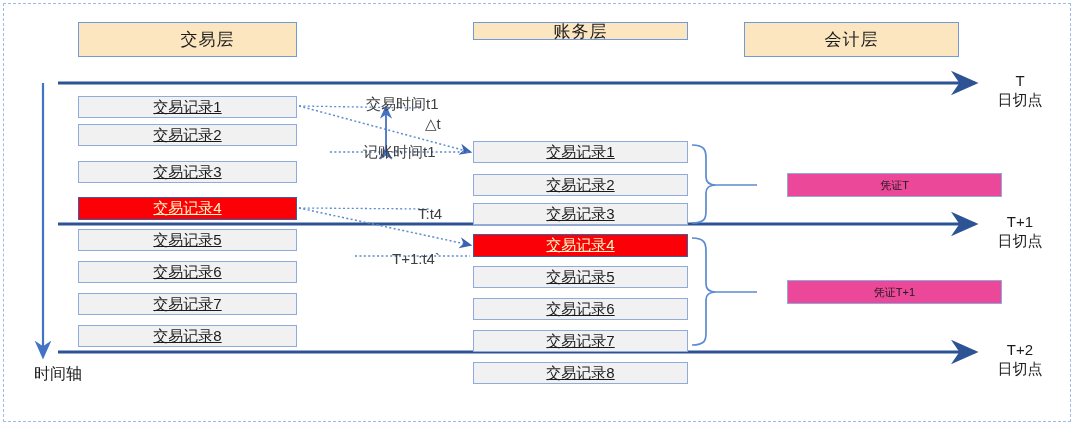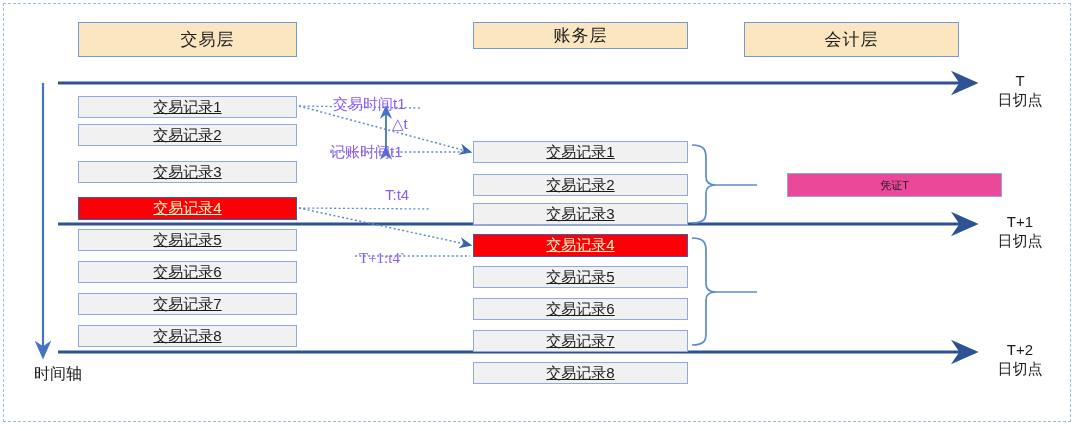--- a/index.html
+++ b/index.html
@@ -24,38 +24,38 @@
     display:flex;align-items:center;justify-content:center;
     font-size:15px;color:#1b1b1b;box-sizing:border-box;text-decoration:underline;
   }
   .rec-box.hl{background:#fb0007;border-color:#3a5fa8;color:#fef9c3;}
   .vch-box{
     position:absolute;background:#ec4899;border:1.3px solid #8faadc;
     display:flex;align-items:center;justify-content:center;
     font-size:11px;color:#1b1b1b;box-sizing:border-box;margin-left:29px;
   }
   .anno{
-    position:absolute;font-size:15px;color:#8b5cf6;white-space:nowrap;
+    position:absolute;font-size:15px;color:#404040;white-space:nowrap;margin-left:33px;
   }
   .tl-label{
     position:absolute;font-size:15px;color:#1b1b1b;white-space:nowrap;
     text-align:center;line-height:1.25;
   }
   .axis-label{position:absolute;font-size:16px;color:#1b1b1b;white-space:nowrap;}
 </style>
 </head>
 <body>
 
 <div id="canvas">
   <div id="frame"></div>
 
   <div class="hdr-box" style="left:78px;top:22px;width:219px;height:35px;padding-left:40px;">
     <span>交易层</span>
   </div>
-  <div class="hdr-box" style="left:473px;top:22px;width:215px;height:27px;text-align:center;">
+  <div class="hdr-box" style="left:473px;top:22px;width:215px;height:18px;text-align:center;">
     <span>账务层</span>
   </div>
   <div class="hdr-box" style="left:744px;top:22px;width:215px;height:35px;">
     <span>会计层</span>
   </div>
 
   <svg class="layer" viewBox="0 0 1080 431">
     <defs>
       <marker id="arrH" markerWidth="9" markerHeight="9" refX="7.5" refY="4.2" orient="auto">
         <path d="M0,0.4 L8.6,4.2 L0,8 L2.6,4.2 Z" fill="#2e5395"></path>
@@ -163,26 +163,29 @@
   <div class="rec-box" style="left:473px;top:330px;width:215px;height:22px;">
     <span>交易记录7</span>
   </div>
   <div class="rec-box" style="left:473px;top:362px;width:215px;height:22px;">
     <span>交易记录8</span>
   </div>
 
   <div class="vch-box" style="left:758px;top:173px;width:215px;height:24px;">
     <span>凭证T</span>
   </div>
+  <div class="vch-box" style="left:758px;top:280px;width:215px;height:24px;">
+    <span>凭证T+1</span>
+  </div>
 
   <div class="anno" style="left:333px;top:95px;">交易时间t1</div>
   <div class="anno" style="left:392px;top:115px;">△t</div>
   <div class="anno" style="left:330px;top:143px;">记账时间t1</div>
-  <div class="anno" style="left:385px;top:186px;">T:t4</div>
-  <div class="anno" style="left:359px;top:250px;font-family:Liberation Serif, serif;">T+1:t4`</div>
+  <div class="anno" style="left:385px;top:205px;">T:t4</div>
+  <div class="anno" style="left:359px;top:250px;">T+1:t4`</div>
 
   <div class="tl-label" style="left:980px;top:72px;width:80px;">
     <div>T</div>
     <div>日切点</div>
   </div>
   <div class="tl-label" style="left:980px;top:213px;width:80px;">
     <div>T+1</div>
     <div>日切点</div>
   </div>
   <div class="tl-label" style="left:980px;top:341px;width:80px;">

